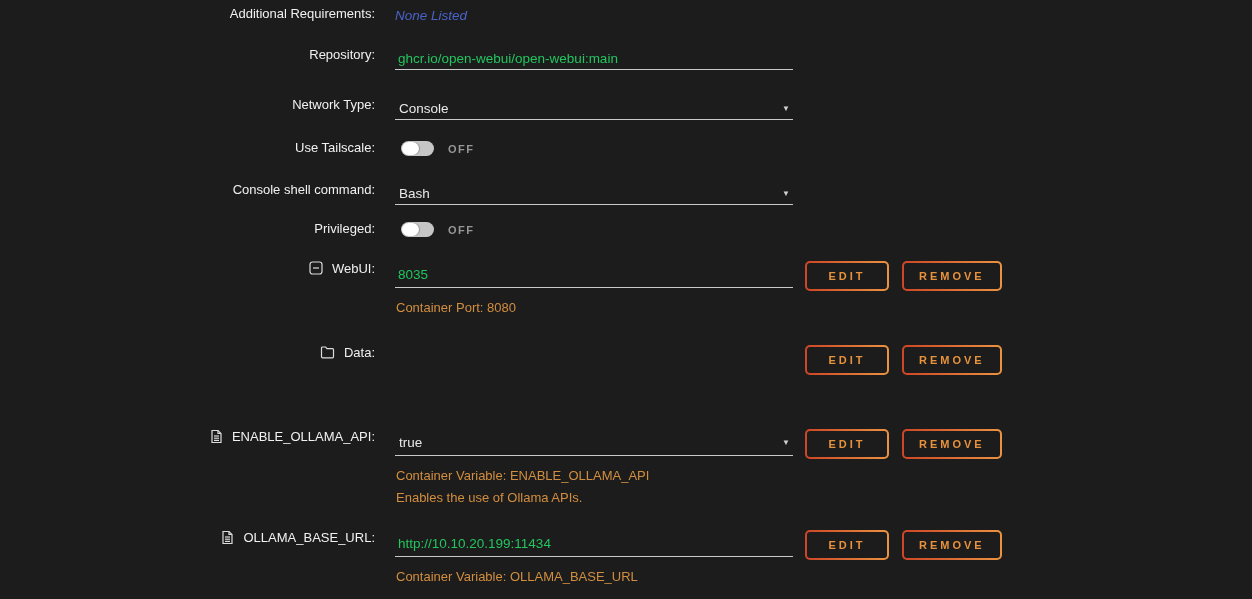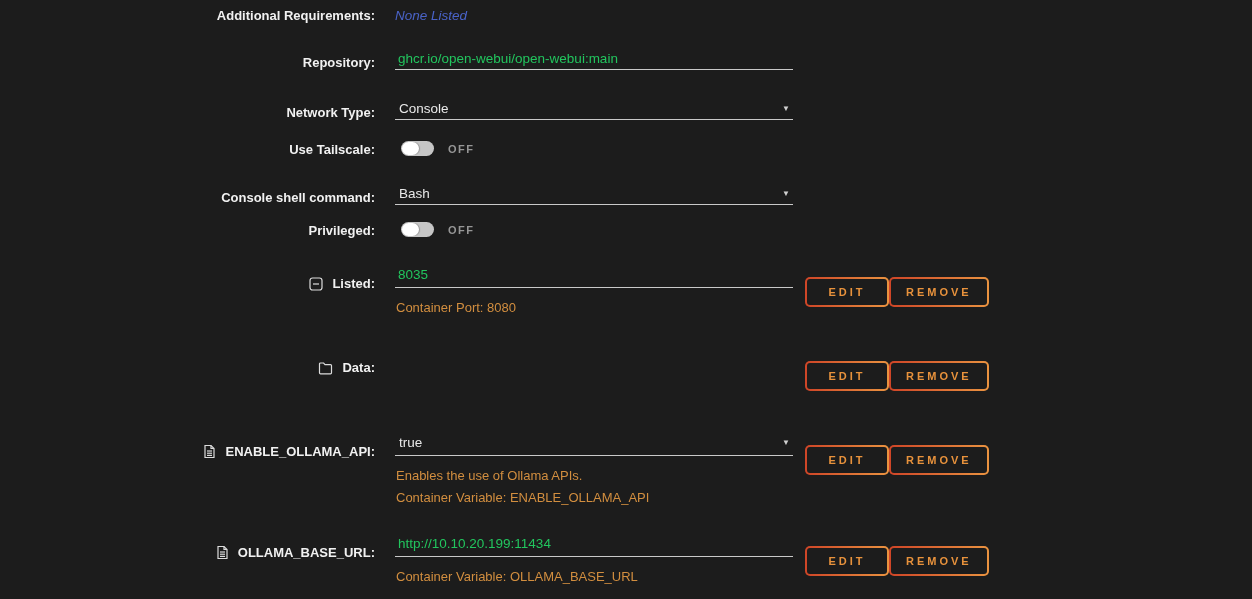--- a/index.html
+++ b/index.html
@@ -6,25 +6,25 @@
   html,body { width:1252px; height:599px; }
   body {
     background:#1c1c1c;
     font-family:"Liberation Sans", sans-serif;
     position:relative;
     overflow:hidden;
   }
   .row { position:absolute; left:0; width:1252px; }
   .label-cell {
     position:absolute; left:0; top:0; width:375px; height:100%;
-    display:flex; justify-content:flex-end; align-items:flex-end; gap:9px;
-    color:#f1f1f1; font-weight:bold; font-size:13px; white-space:nowrap;
+    display:flex; justify-content:flex-end; align-items:flex-start; gap:9px;
+    color:#f1f1f1; font-weight:normal; font-size:13px; white-space:nowrap;
   }
   .field-cell { position:absolute; left:395px; width:398px; }
-  .btn-cell { position:absolute; left:805px; top:16px; display:flex; }
+  .btn-cell { position:absolute; left:805px; top:0; display:flex; gap:13px; }
 
   
   .text-input {
     width:100%; background:transparent; border:none; outline:none;
     border-bottom:1px solid #c9c9c9; color:#22c55e;
     font-size:13.5px; font-family:inherit; padding:0 0 0 3px;
   }
   .h23 { height:23px; }
   .h27 { height:27px; }
 
@@ -159,21 +159,21 @@
 </div>
 
 <div class="row" id="row-webui">
   <div class="label-cell" style="height:30px;">
     <span class="icon">
       <svg width="14" height="14" viewBox="0 0 14 14">
           <rect x="1" y="1" width="12" height="12" rx="2.5"></rect>
           <line x1="4" y1="7" x2="10" y2="7"></line>
         </svg>
     </span>
-    <span>Listed:</span>
+    <span>WebUI:</span>
   </div>
   <div class="field-cell">
     <input class="text-input h27" type="text" value="8035" style="">
     <div class="helper">Container Port: 8080</div>
   </div>
   <div class="btn-cell">
     <div class="btn">
         <div class="btn-inner">EDIT</div>
       </div>
     <div class="btn">
@@ -213,22 +213,22 @@
         </svg>
     </span>
     <span>ENABLE_OLLAMA_API:</span>
   </div>
   <div class="field-cell">
     <div class="select-box h27">
       <span>true</span>
       <span class="select-arrow">▼</span>
     </div>
     <div class="helper">
+      <div>Container Variable: ENABLE_OLLAMA_API</div>
       <div>Enables the use of Ollama APIs.</div>
-      <div>Container Variable: ENABLE_OLLAMA_API</div>
     </div>
   </div>
   <div class="btn-cell">
     <div class="btn">
         <div class="btn-inner">EDIT</div>
       </div>
     <div class="btn">
         <div class="btn-inner">REMOVE</div>
       </div>
   </div>

